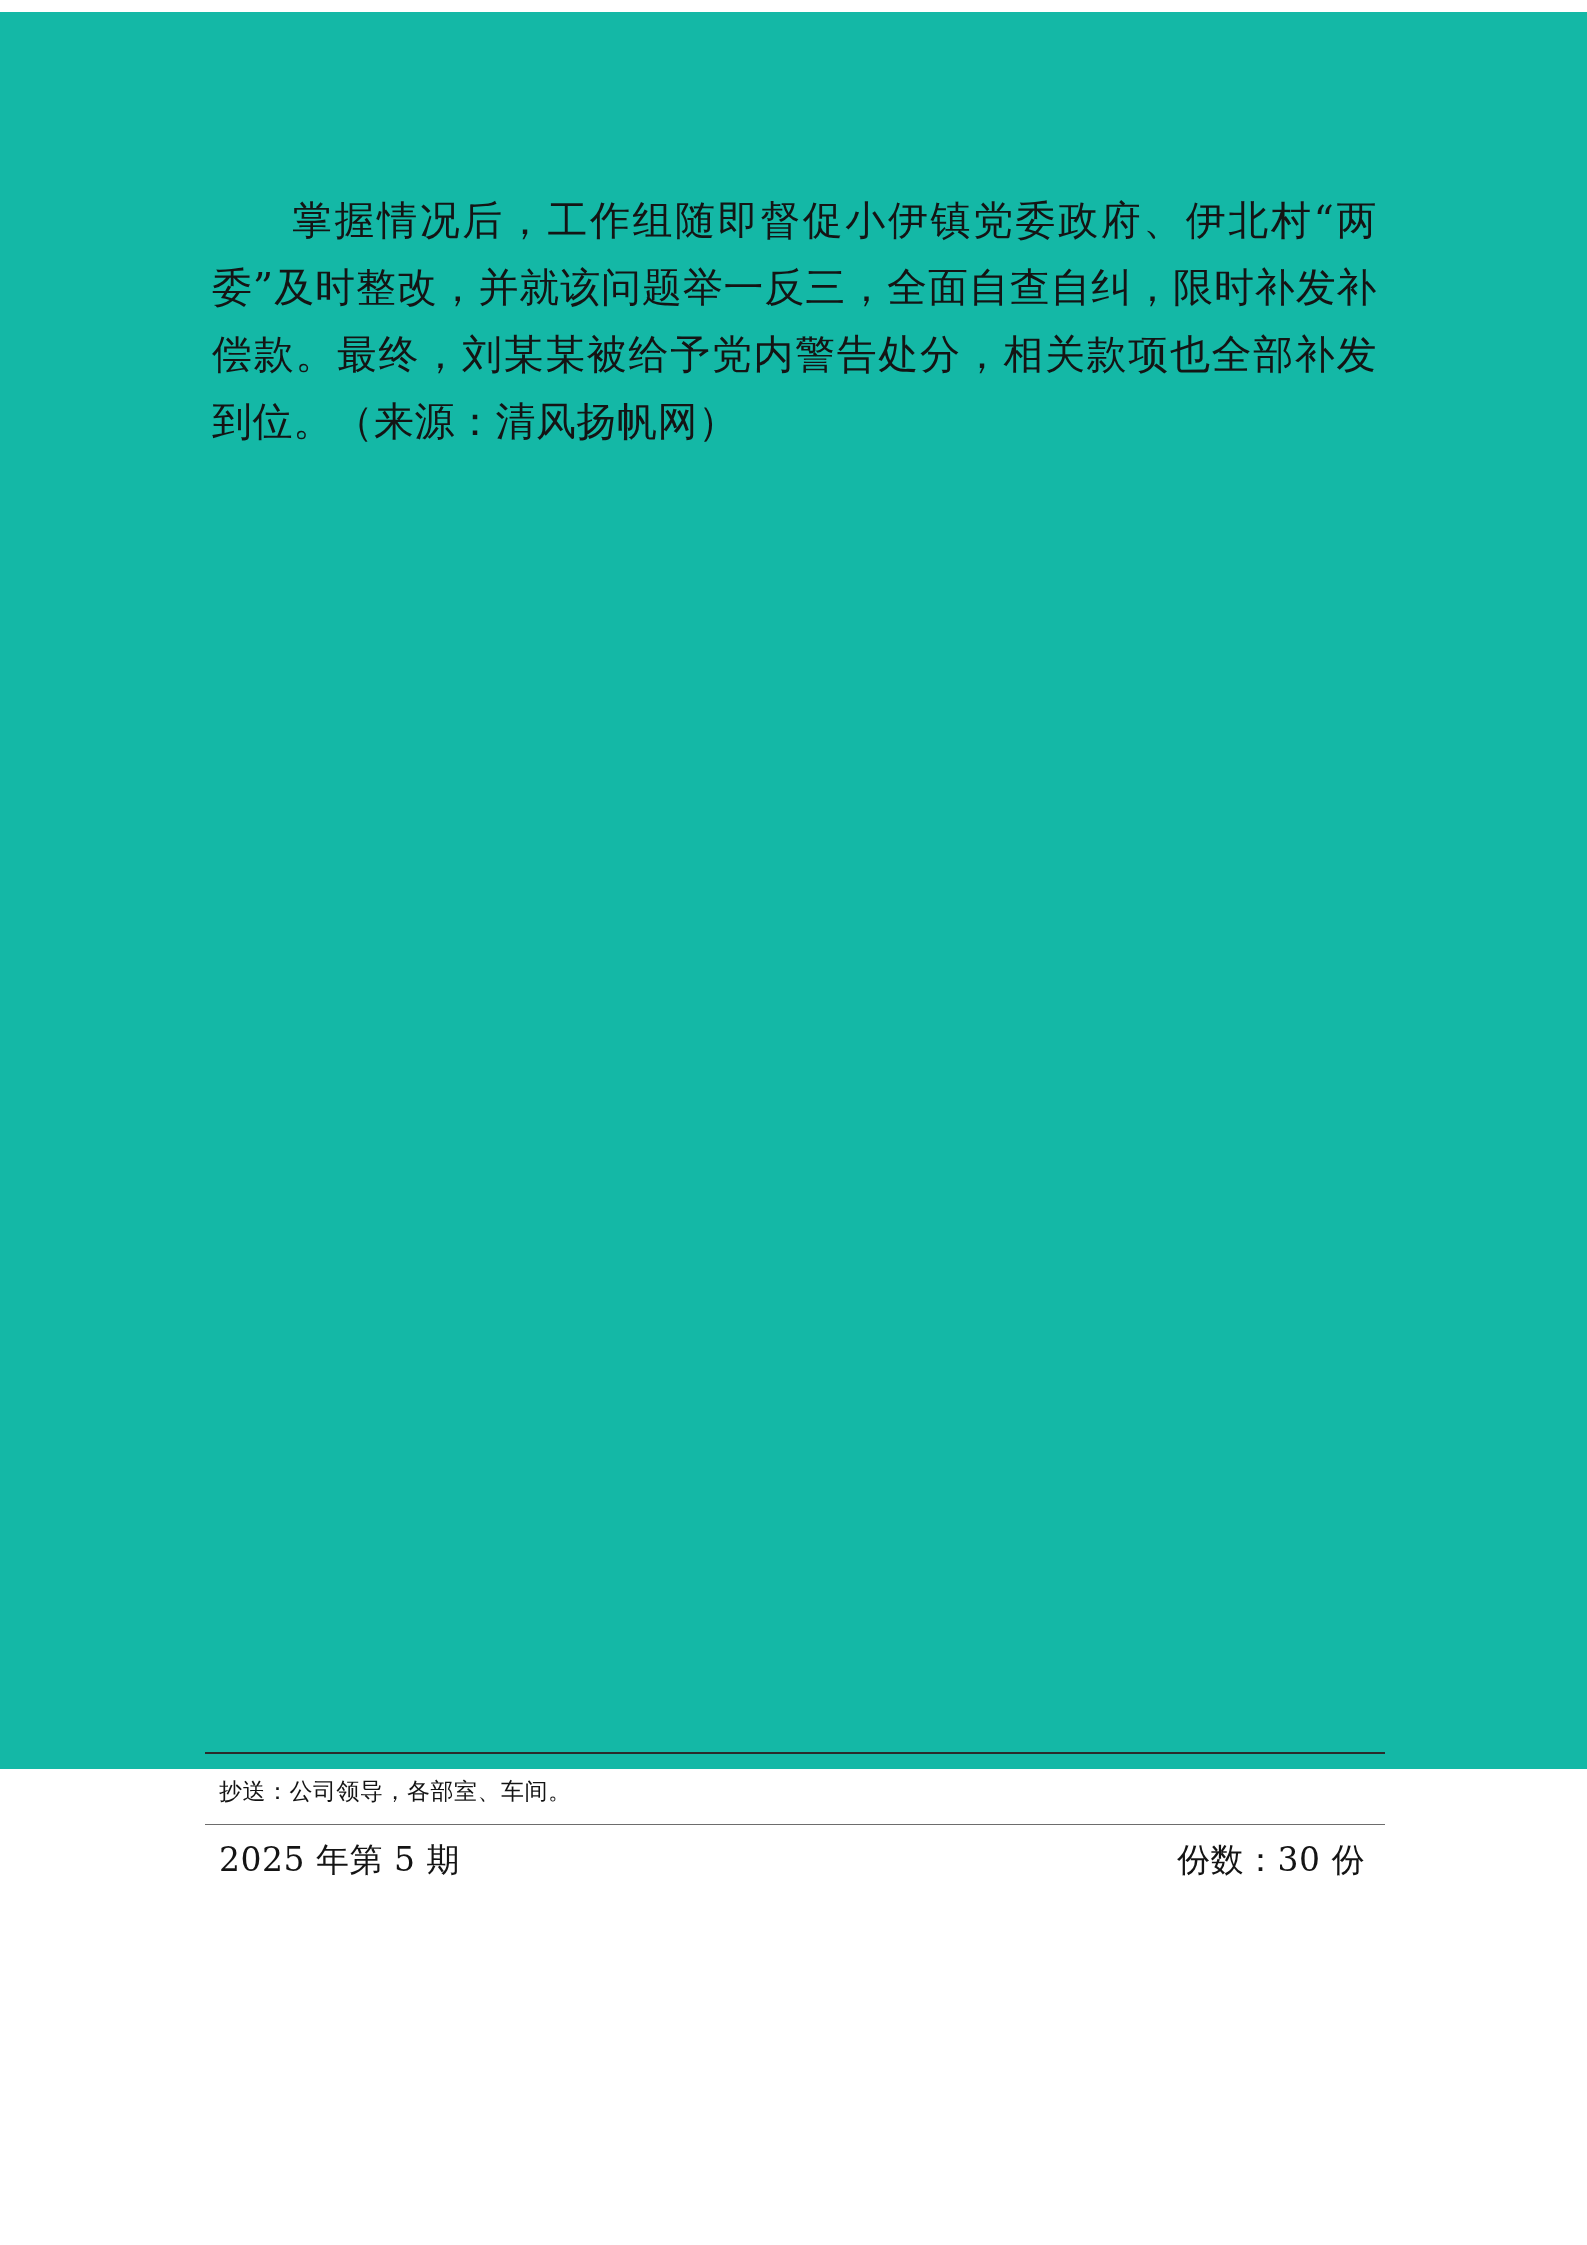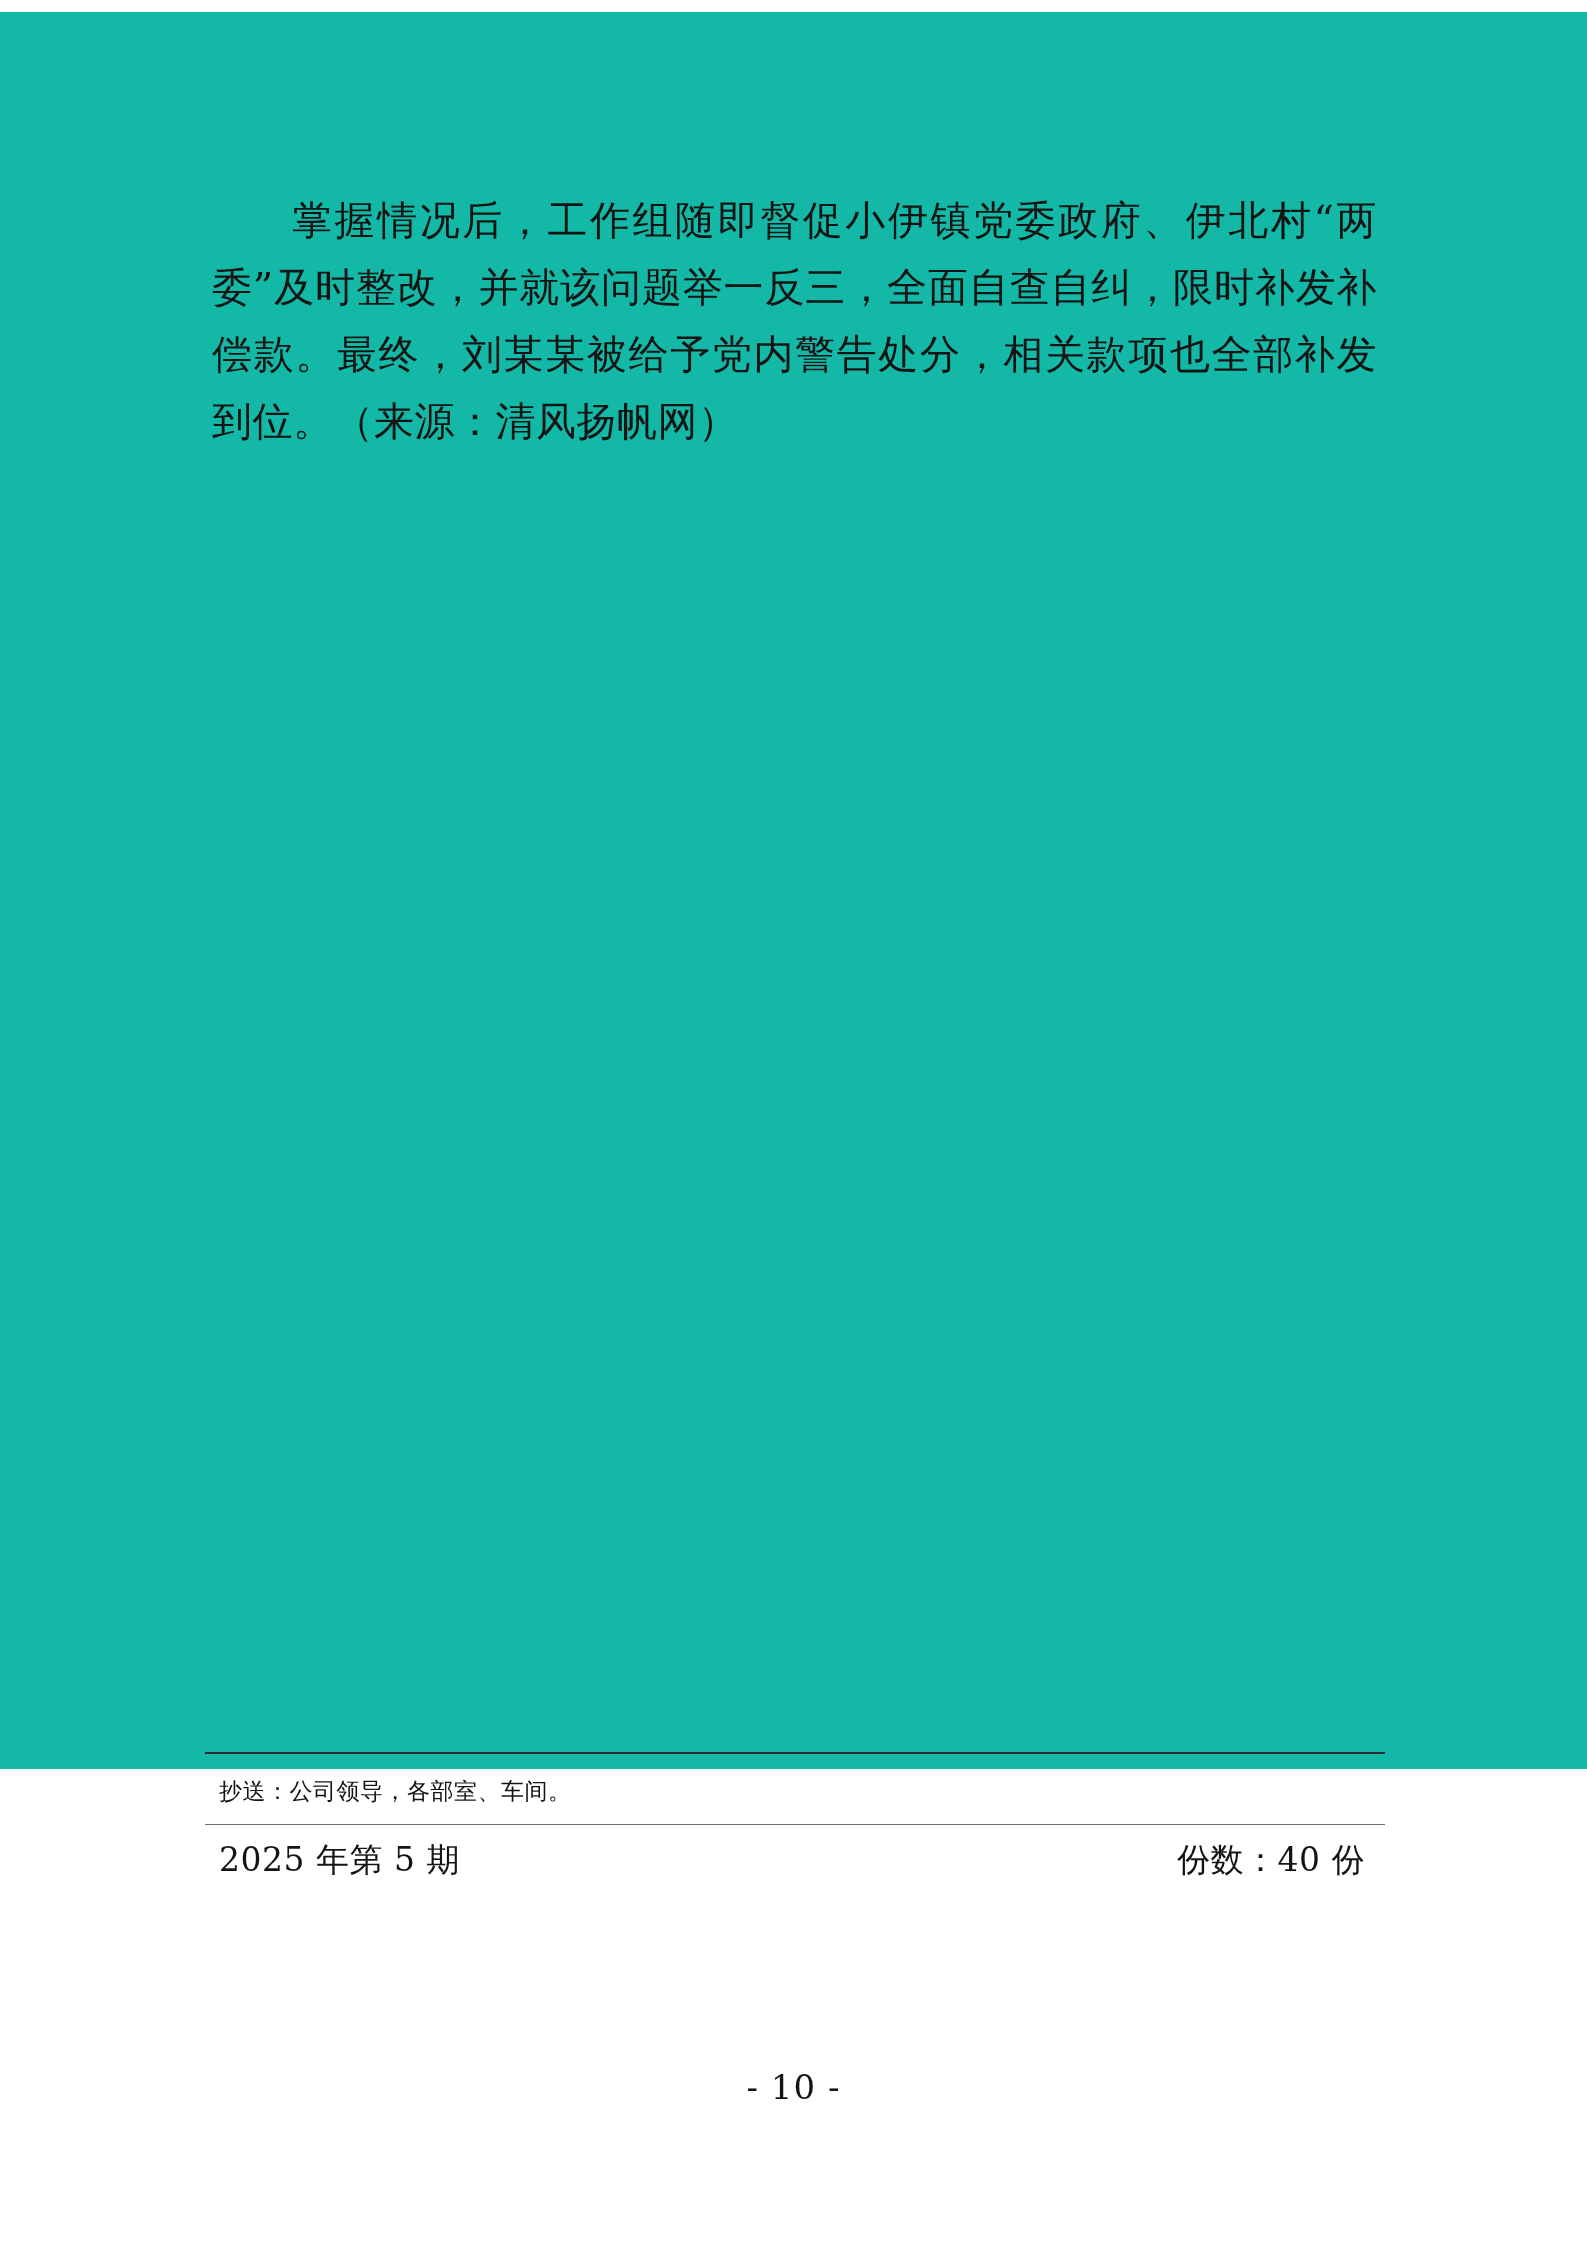--- a/index.html
+++ b/index.html
@@ -101,19 +101,18 @@
   <div class="body-area">
     <p class="para"><span class="indent"></span><span>掌握情况后，工作组随即督促小伊镇党委政府、伊北村“两委”及时整改，并就该问题举一反三，全面自查自纠，限时补发补偿款。最终，刘某某被给予党内警告处分，相关款项也全部补发到位。（来源：清风扬帆网）</span></p>
   </div>
 
   <div class="footer">
     <div class="footer-rule"></div>
     <div class="footer-line1">抄送：公司领导，各部室、车间。</div>
     <div class="footer-rule2"></div>
     <div class="footer-line2">
       <span>2025 年第 5 期</span>
-      <span>份数：40 份</span>
+      <span>份数：30 份</span>
     </div>
   </div>
 
-  <div class="page-number">- 10 -</div>
 
 </div>
 
 </body></html>

